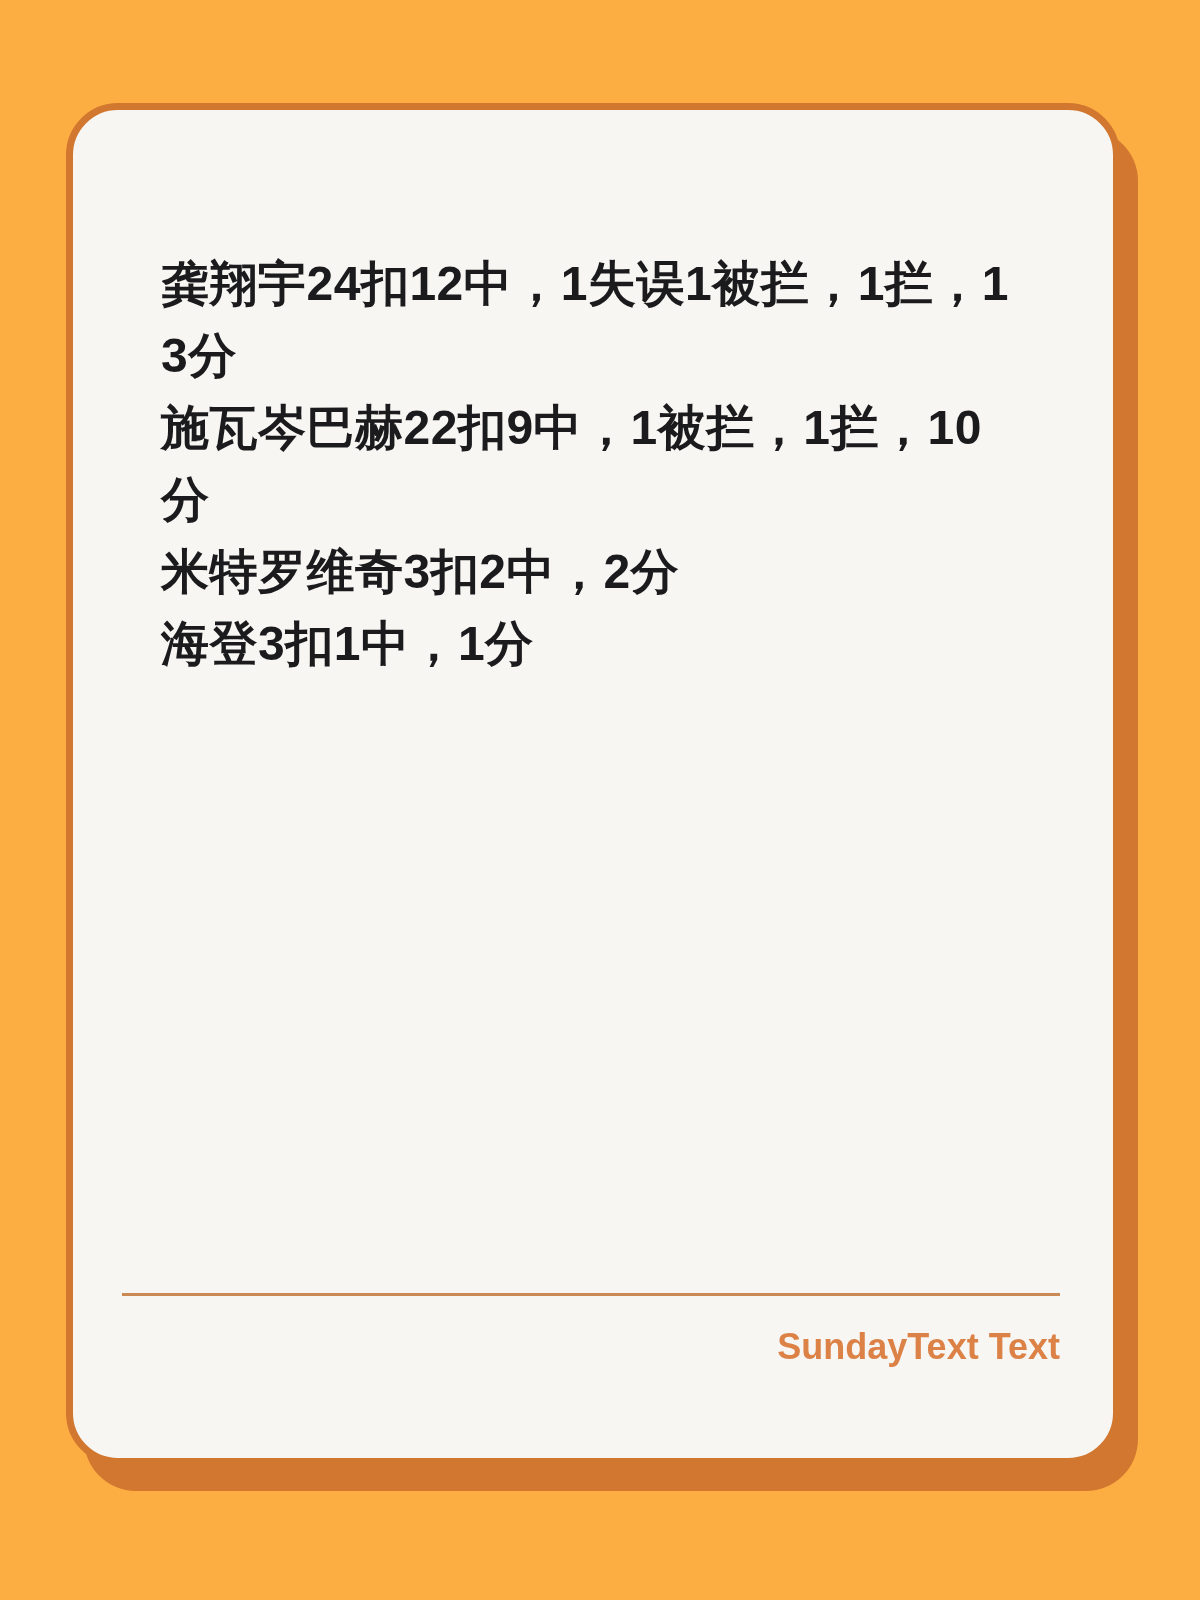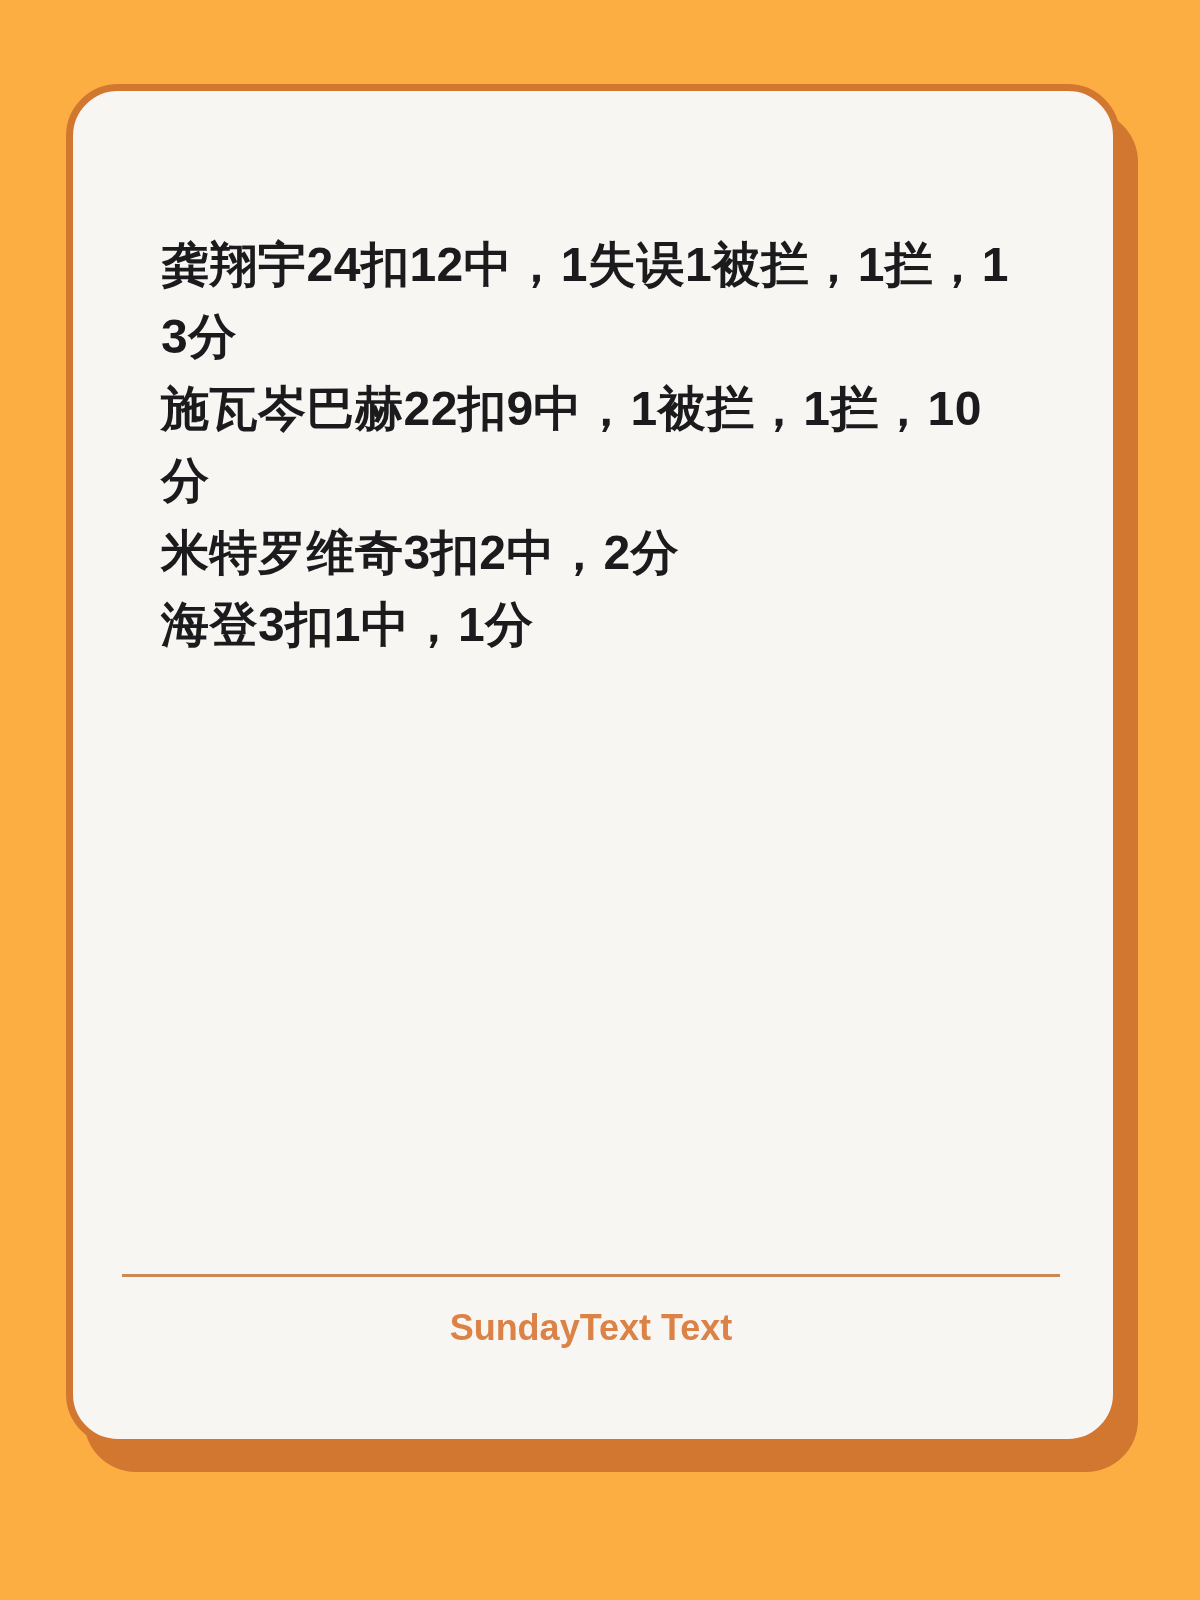--- a/index.html
+++ b/index.html
@@ -7,21 +7,21 @@
     padding: 0;
     width: 1200px;
     height: 1600px;
     background: #FCAE43;
     font-family: "Liberation Sans", "DejaVu Sans", sans-serif;
     overflow: hidden;
   }
   .note-card {
     position: absolute;
     left: 66px;
-    top: 84px;
+    top: 103px;
     width: 1054px;
     height: 1362px;
     box-sizing: border-box;
     background: #F7F6F3;
     border: 7px solid #D2772F;
     border-radius: 52px;
     box-shadow: 18px 26px 0 #D2772F;
   }
   .note-text {
     position: absolute;
@@ -44,21 +44,21 @@
     right: 53px;
     bottom: 90px;
   }
   .footer-divider {
     height: 0;
     border-top: 3px solid #C98A55;
   }
   .footer-row {
     margin-top: 30px;
     display: flex;
-    justify-content: center;
+    justify-content: flex-end;
     align-items: baseline;
     color: #DC8247;
     font-size: 36px;
     font-weight: 700;
   }
 </style>
 </head>
 <body>
 
 <div class="note-card">

